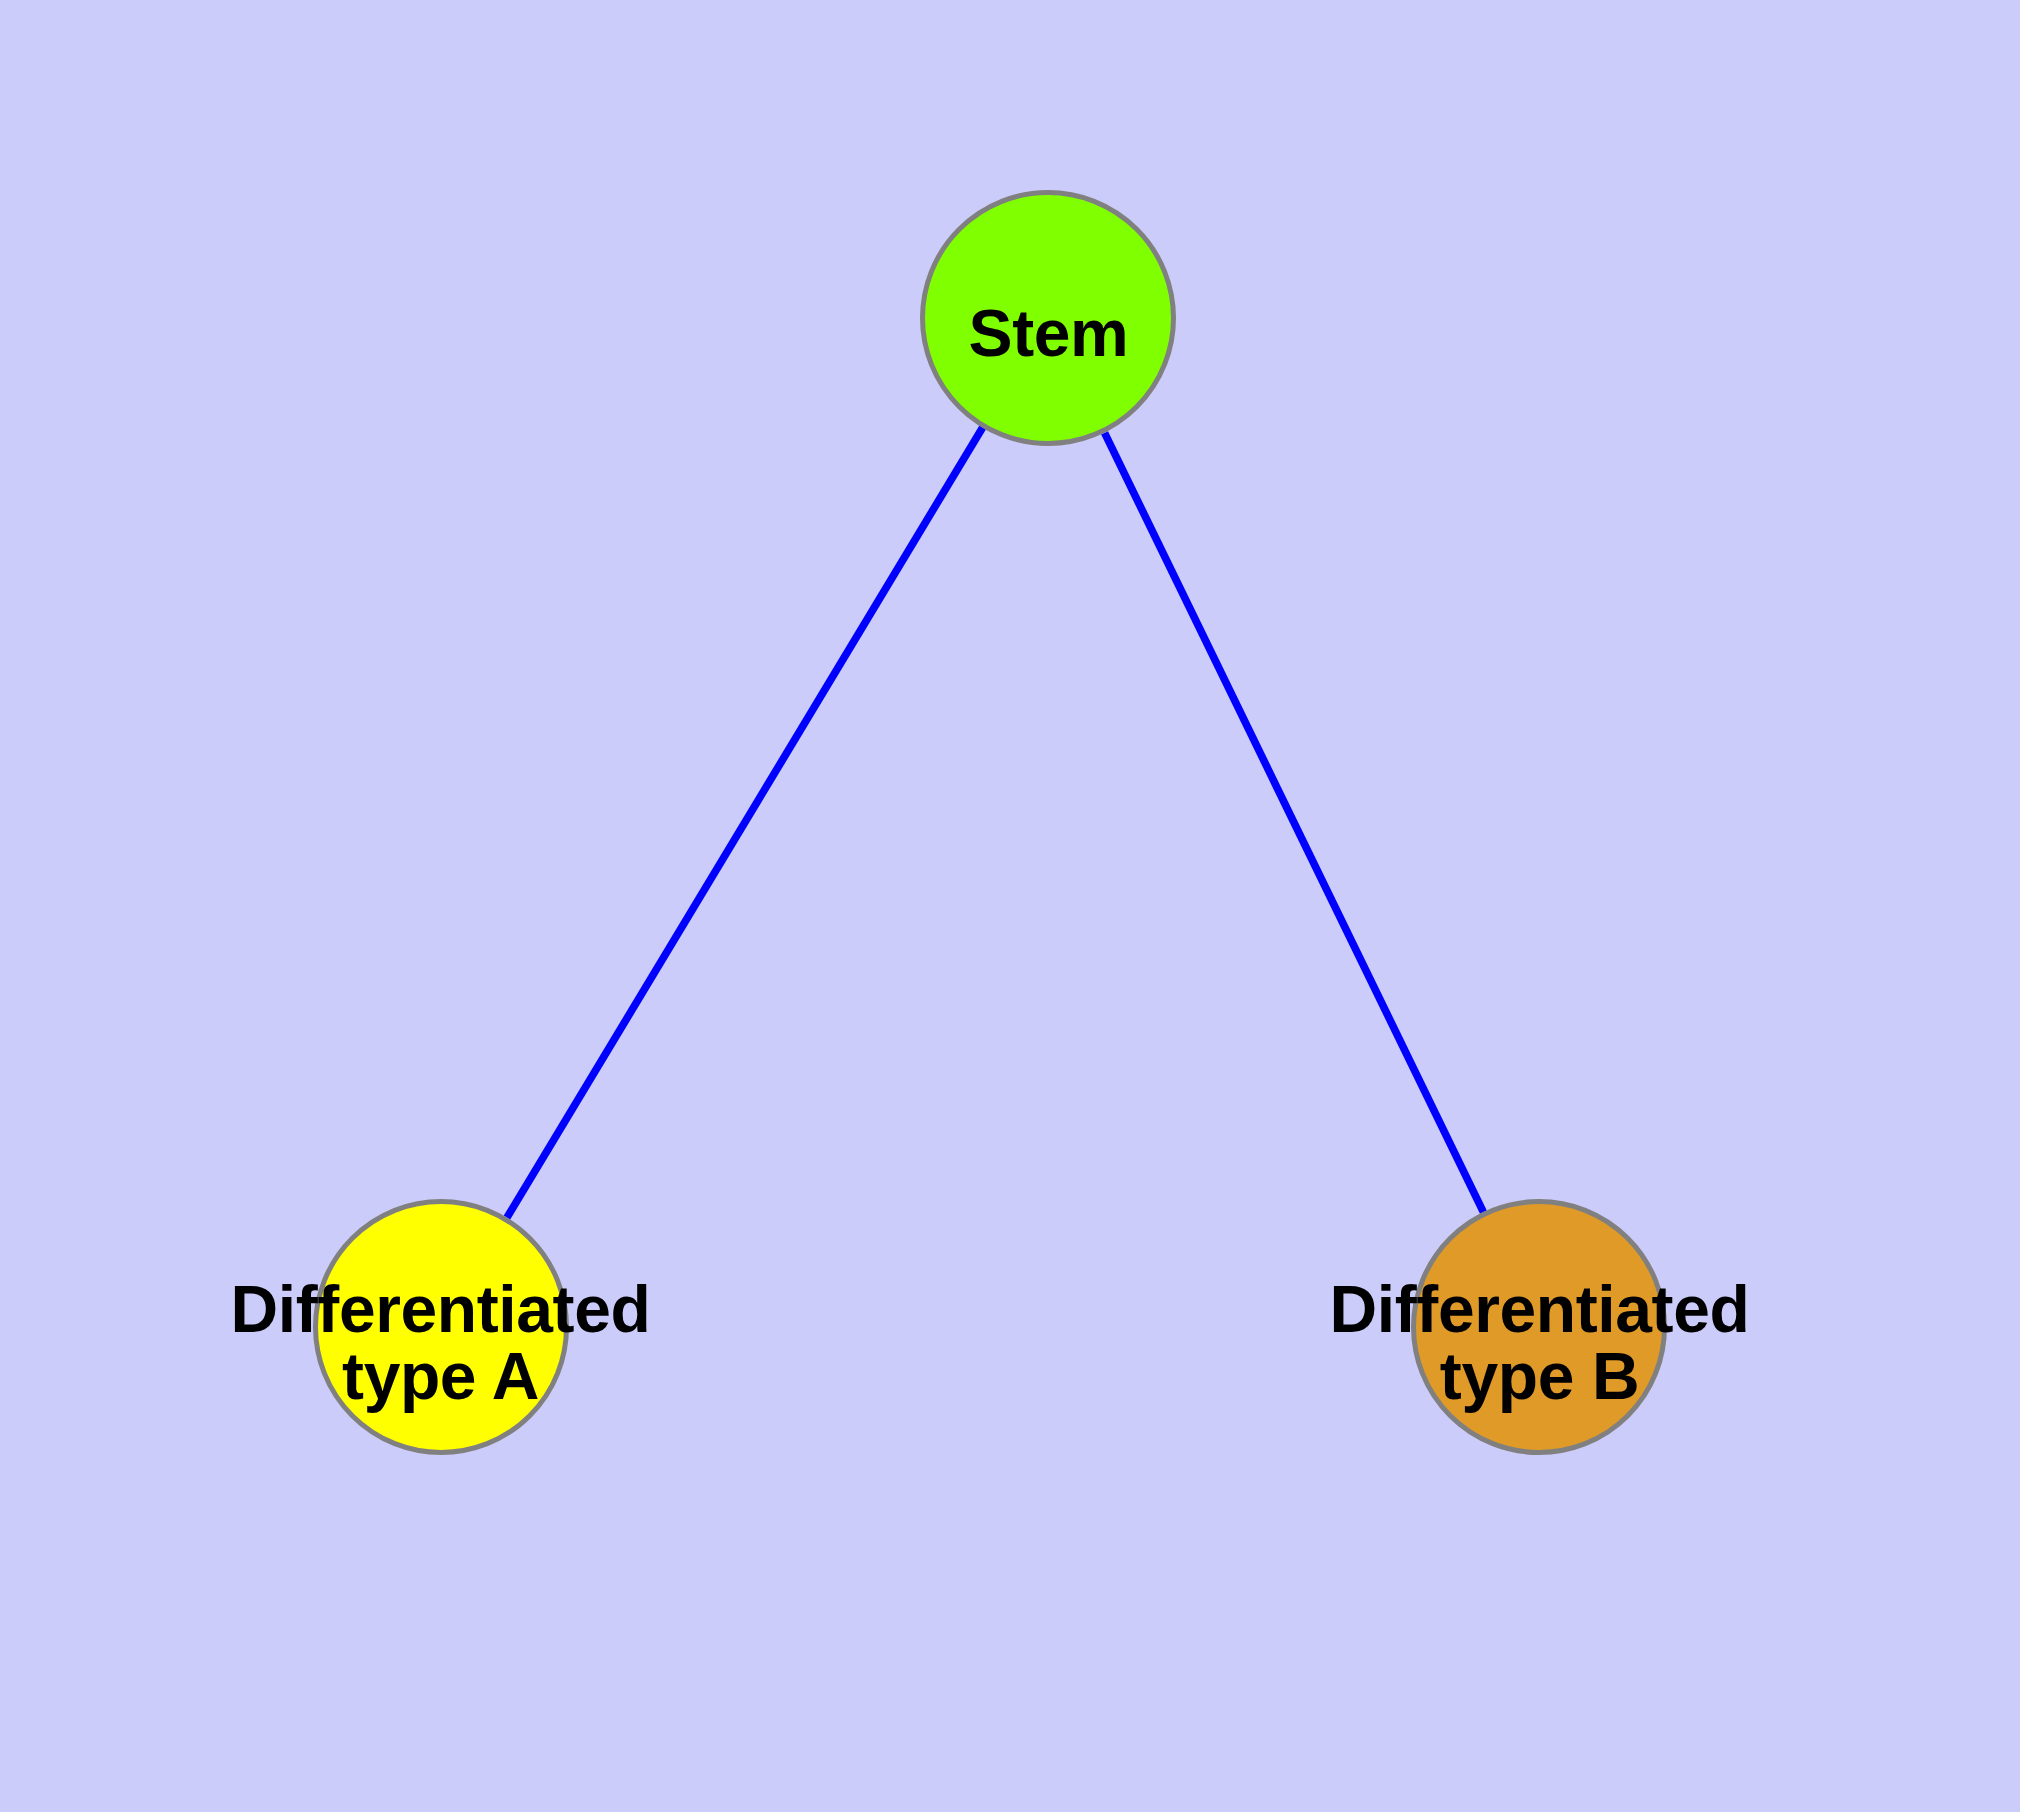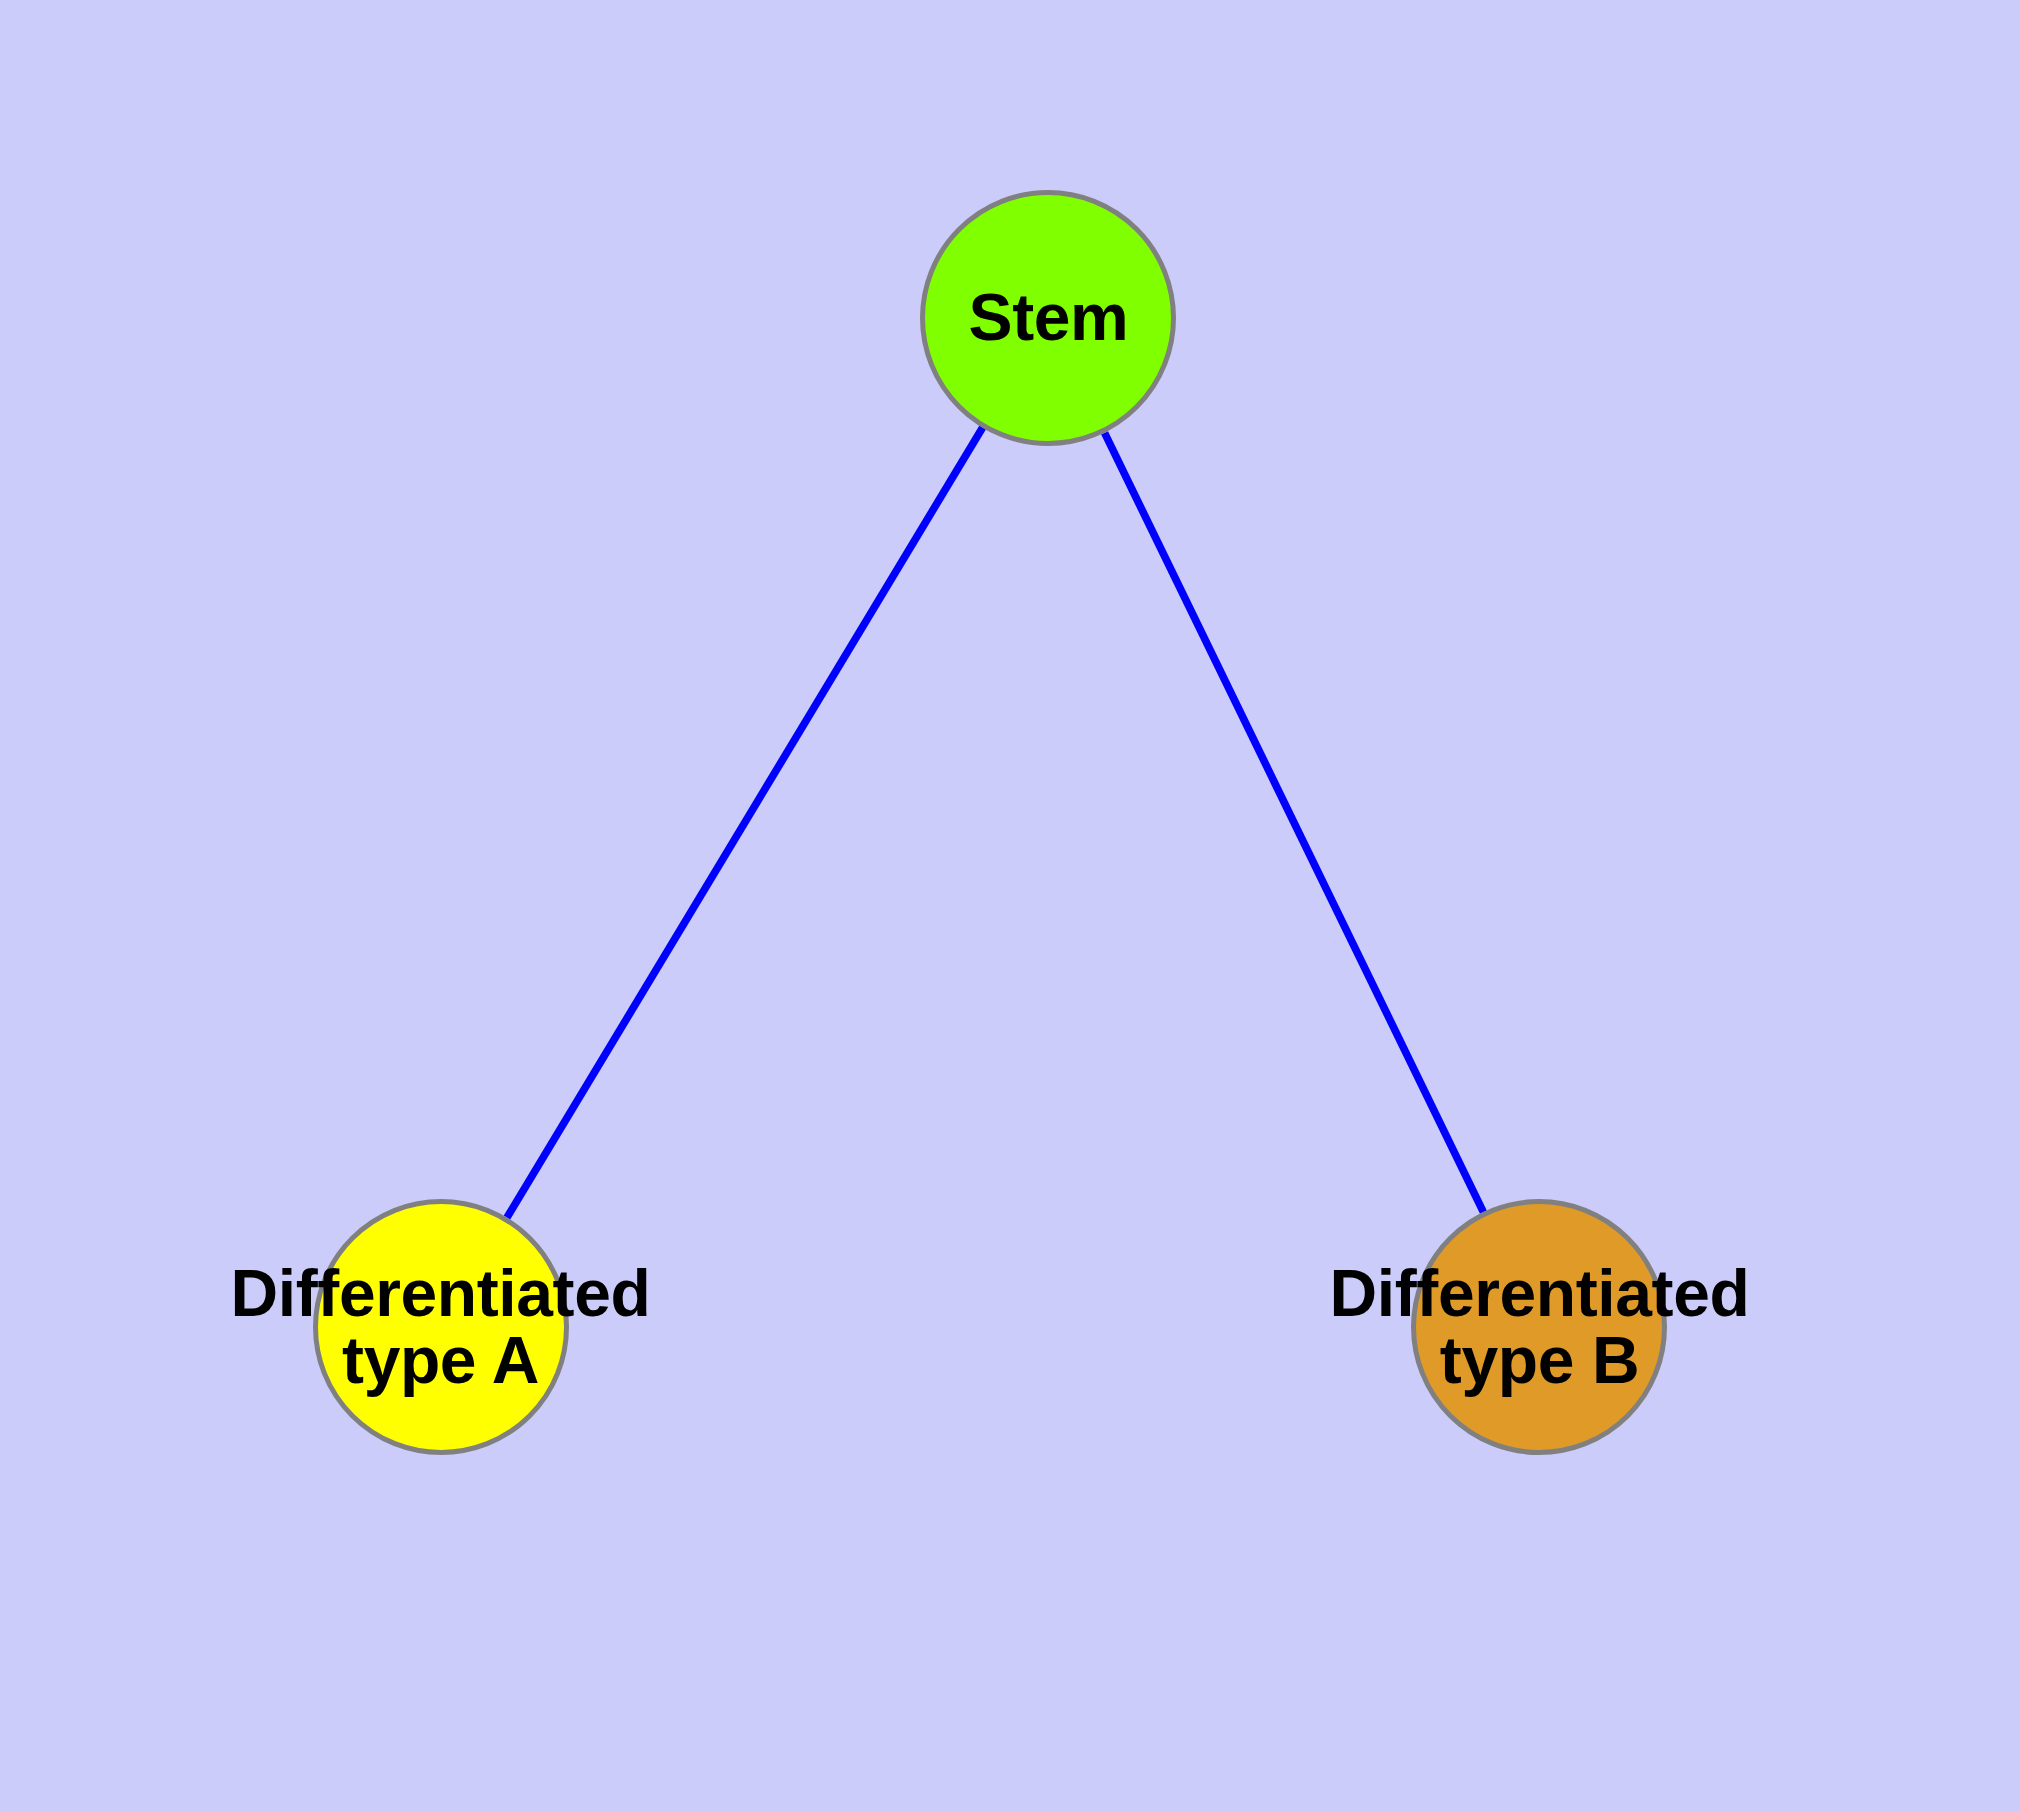--- a/index.html
+++ b/index.html
@@ -33,20 +33,21 @@
   }
   .node-label {
     position: absolute;
     text-align: center;
     color: #000000;
     font-weight: bold;
     white-space: pre;
     line-height: 1.02;
     letter-spacing: -0.4px;
     pointer-events: none;
+    margin-top: 16px;
   }
 </style>
 </head>
 <body>
 
 <div id="graph-canvas" style="background: rgb(204, 204, 250);">
   <svg id="edge-layer" viewBox="0 0 2384 2138">
     <line id="edge-0" x1="1159.119543912992" y1="504.3662806131474" x2="597.8804560870082" y2="1436.6337193868526" stroke="#0000ff" stroke-width="9"></line>
     <line id="edge-1" x1="1303.019941619926" y1="510.80267783995123" x2="1749.980058380074" y2="1430.1973221600488" stroke="#0000ff" stroke-width="9"></line>
   </svg>

